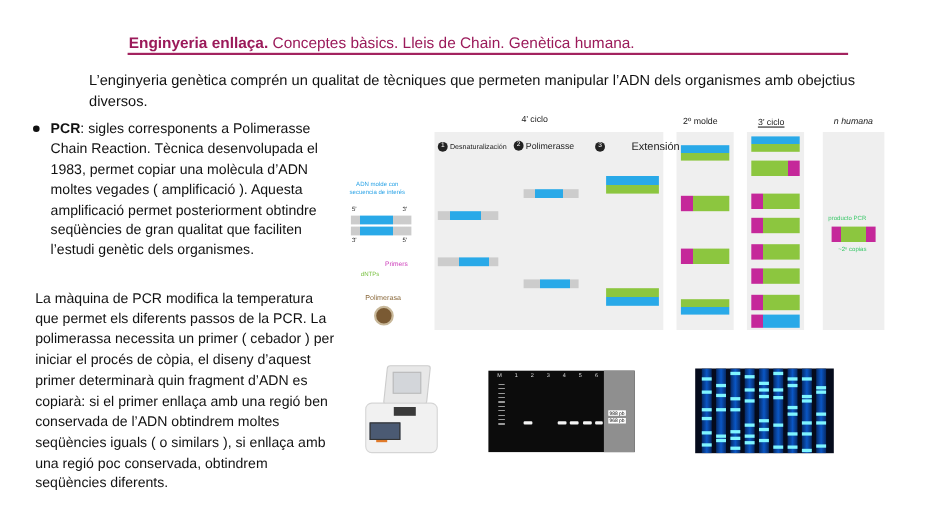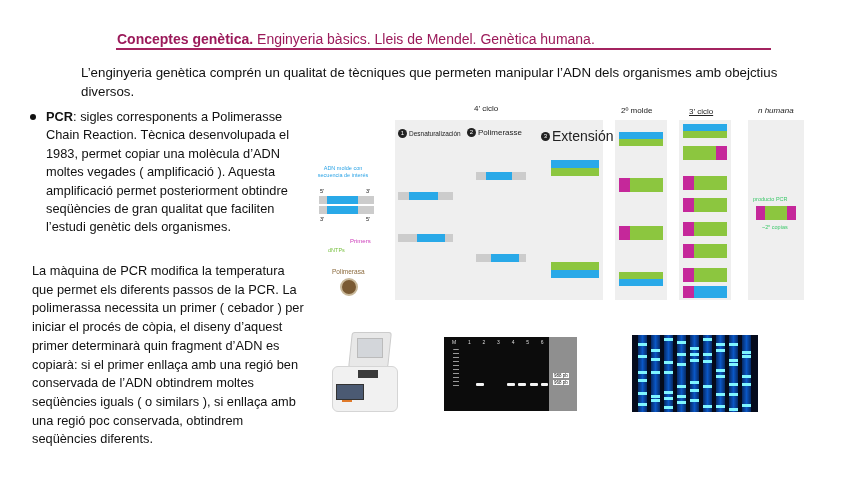--- a/index.html
+++ b/index.html
@@ -26,21 +26,21 @@
   .gel .band{position:absolute;height:3px;background:#f4f4f4;border-radius:1px;}
   .gel .lbl{position:absolute;font-size:4.5px;color:#111;white-space:nowrap;}
   .seq{position:absolute;left:632px;top:335px;width:126px;height:77px;background:#050b1c;overflow:hidden;}
   .seq .lane{position:absolute;top:0;width:9px;height:77px;background:linear-gradient(90deg,#062a66,#0a57c6,#062a66);}
   .seq .b{position:absolute;left:0;width:9px;height:2.5px;background:#7ff5ff;}
 </style>
 </head>
 <body>
 
 <div class="hdr">
-  <b>Conceptes genètica.</b><span> Enginyeria bàsics. Lleis de Mendel. Genètica humana.</span>
+  <b>Enginyeria enllaça.</b><span> Conceptes bàsics. Lleis de Chain. Genètica humana.</span>
 </div>
 <div class="hdr-line"></div>
 
 <div class="intro">L’enginyeria genètica comprén un qualitat de tècniques que permeten manipular l’ADN dels organismes amb obejctius diversos.</div>
 
 <div class="pcr">
   <span class="bullet"></span>
   <div class="txt"><b>PCR</b><span>: sigles corresponents a Polimerasse Chain Reaction. Tècnica desenvolupada el 1983, permet copiar una molècula d’ADN moltes vegades ( amplificació ). Aquesta amplificació permet posteriorment obtindre seqüències de gran qualitat que faciliten l’estudi genètic dels organismes.</span></div>
 </div>
 
@@ -60,21 +60,21 @@
   <div class="step" style="left:82px;top:27px;">
       <span class="num">1</span>
       <span>Desnaturalización</span>
     </div>
   <div class="step" style="left:151px;top:26px;">
       <span class="num">2</span>
       <span style="font-size:8px;">Polimerasse</span>
     </div>
   <div class="step" style="left:225px;top:26px;">
       <span class="num">3</span>
-      <span style="font-size:14px;">Extensión</span>
+      <span style="font-size:10px;margin-left:22px;">Extensión</span>
     </div>
 
   <div class="small" style="left:0;top:63px;width:54px;white-space:normal;text-align:center;color:#2ba3e6;line-height:6.5px;">ADN molde con secuencia de interés</div>
   <div class="small" style="left:4px;top:86px;">5’</div>
   <div class="small" style="left:50px;top:86px;">3’</div>
   <div class="strand" style="left:3px;top:94px;width:55px;background:linear-gradient(90deg,#ccc 15%,#29a9e8 15%,#29a9e8 70%,#ccc 70%);"></div>
   <div class="strand" style="left:3px;top:104px;width:55px;background:linear-gradient(90deg,#ccc 15%,#29a9e8 15%,#29a9e8 70%,#ccc 70%);"></div>
   <div class="small" style="left:4px;top:114px;">3’</div>
   <div class="small" style="left:50px;top:114px;">5’</div>
   <div class="small" style="left:12px;top:145px;color:#7ac143;">dNTPs</div>

